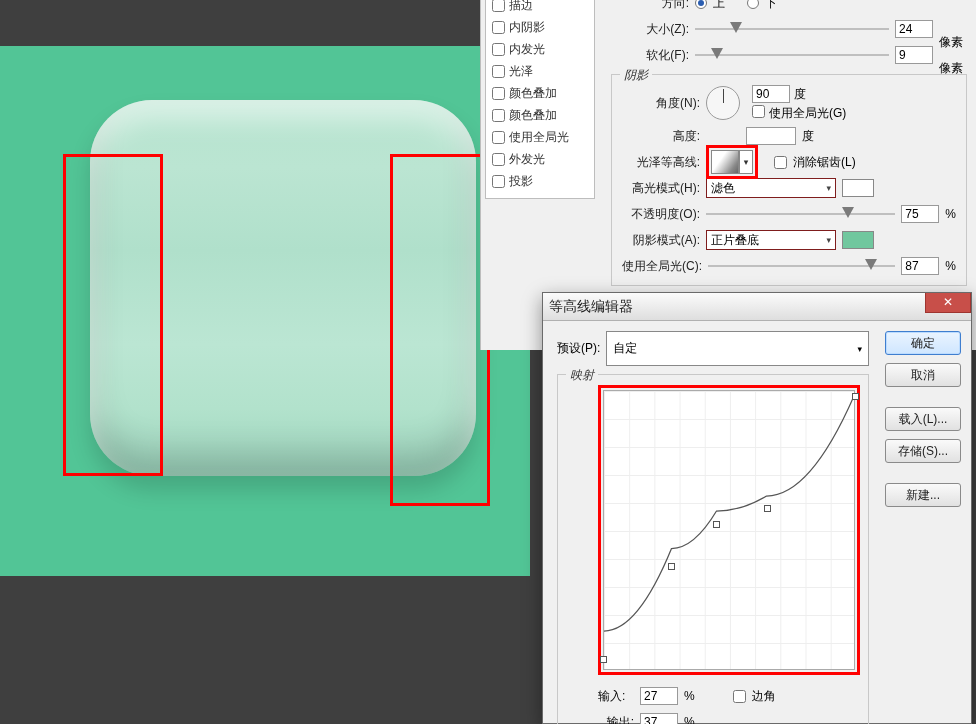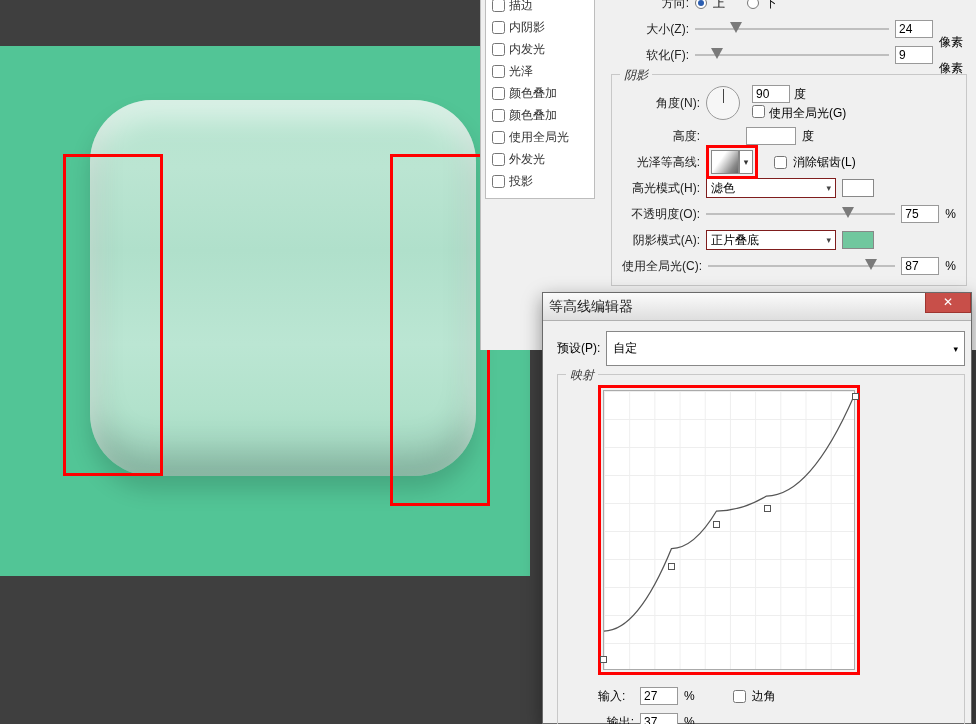--- a/index.html
+++ b/index.html
@@ -482,14 +482,23 @@
           </div>
           <div class="row">
             <span style="min-width:36px;text-align:right">输出:</span>
             <input class="numfield" value="37" style="">
             <span>%</span>
           </div>
         </div>
       </div>
     </div>
 
+    <div class="win-right">
+      <div class="btn primary">确定</div>
+      <div class="btn">取消</div>
+      <div style="height:4px"></div>
+      <div class="btn">载入(L)...</div>
+      <div class="btn">存储(S)...</div>
+      <div style="height:4px"></div>
+      <div class="btn">新建...</div>
+    </div>
   </div>
 </div>
 
 </body></html>

